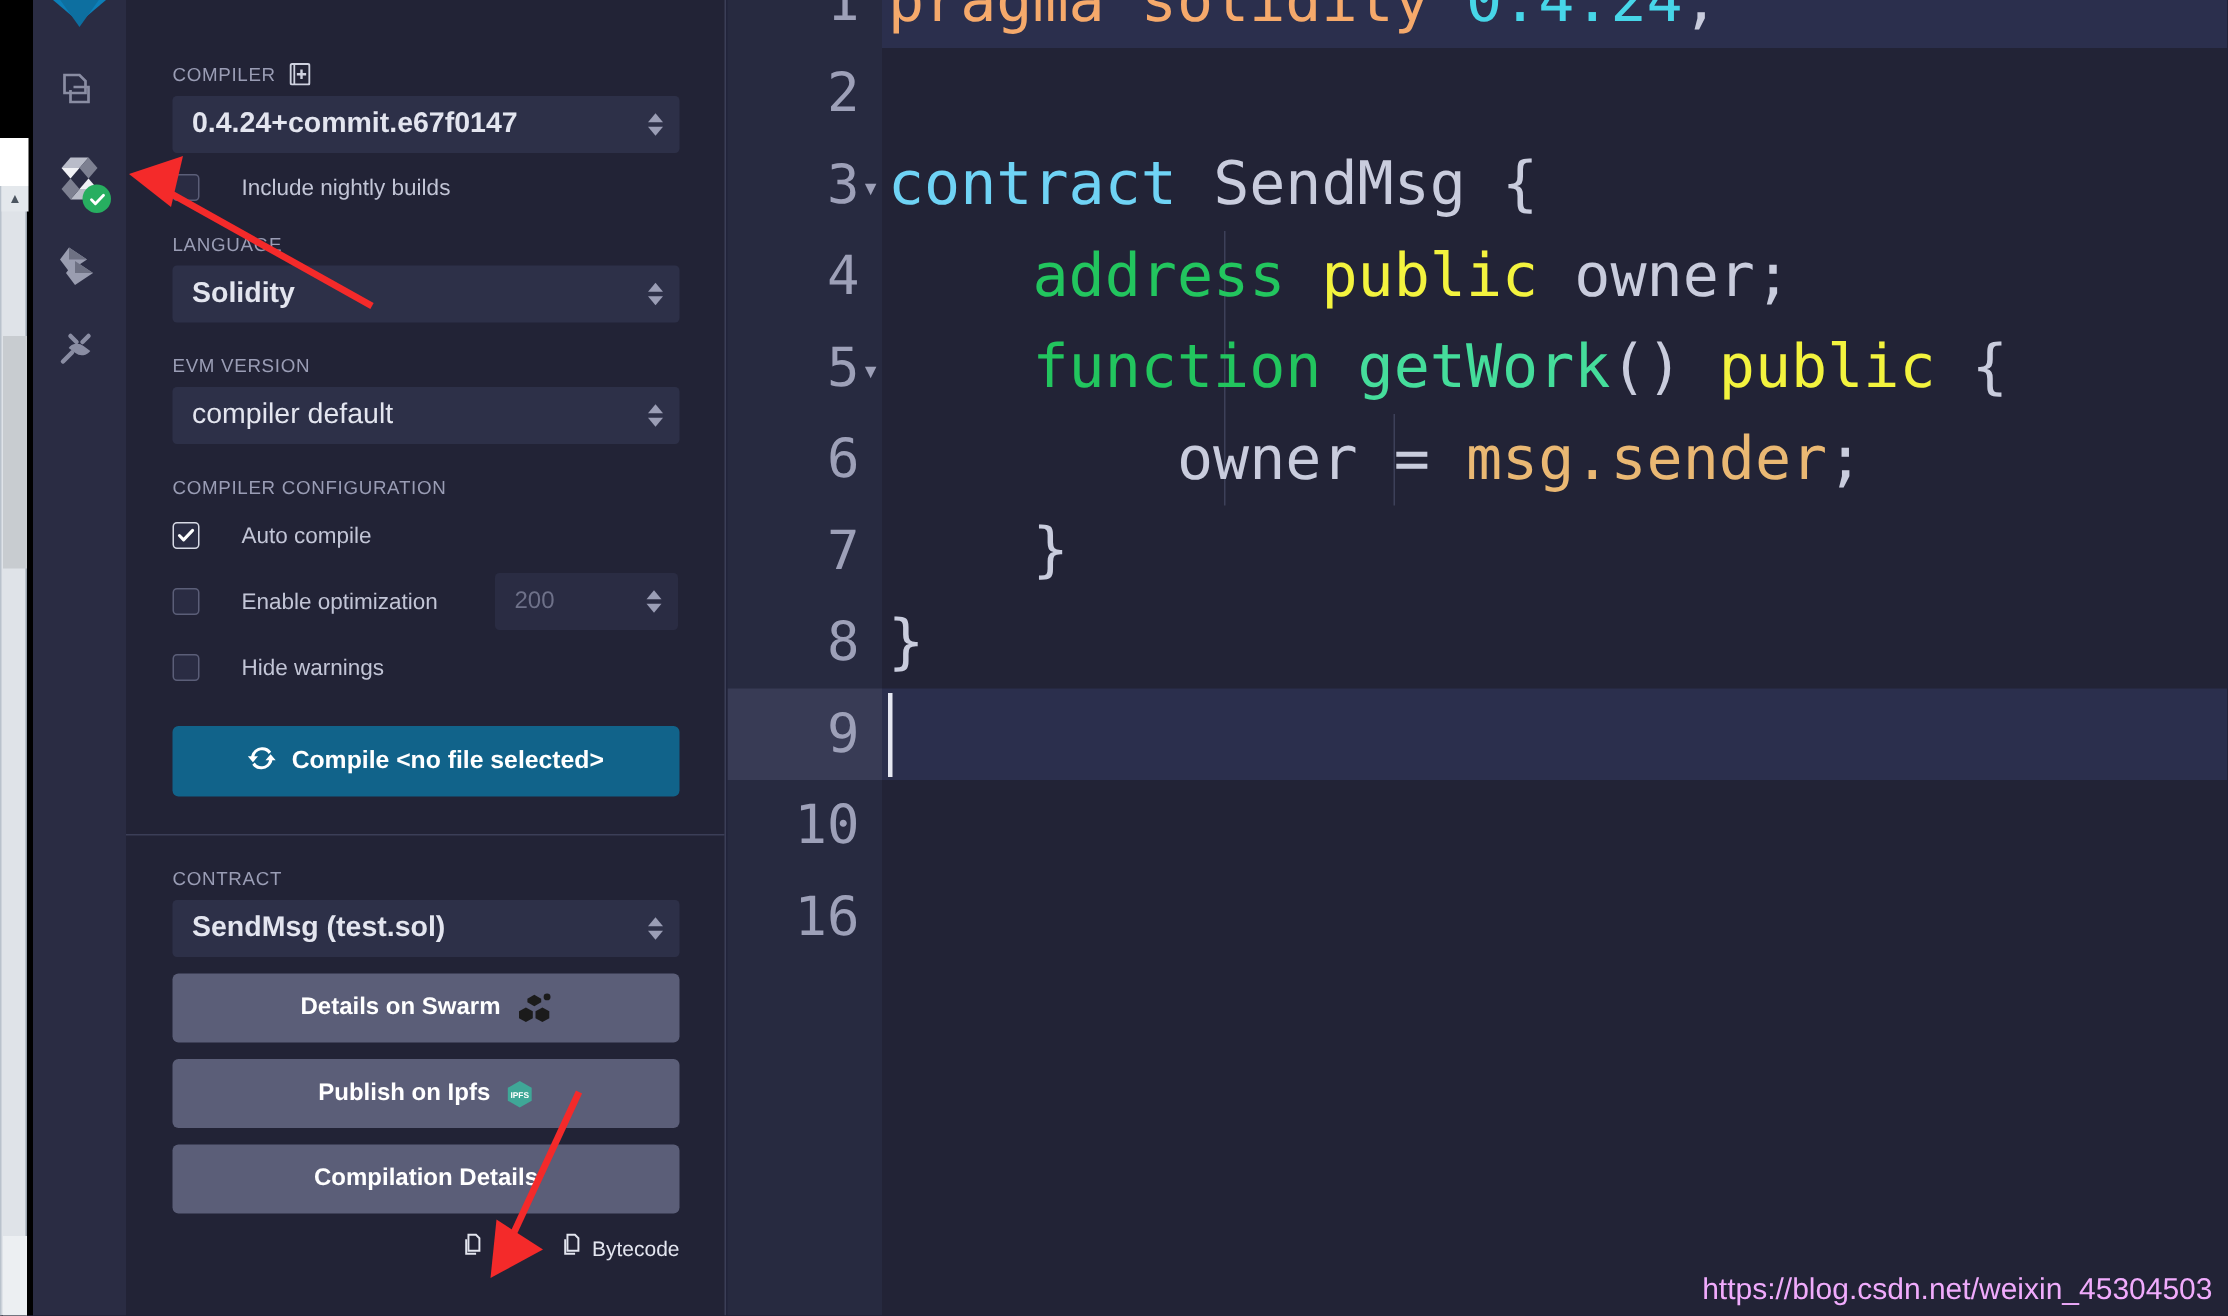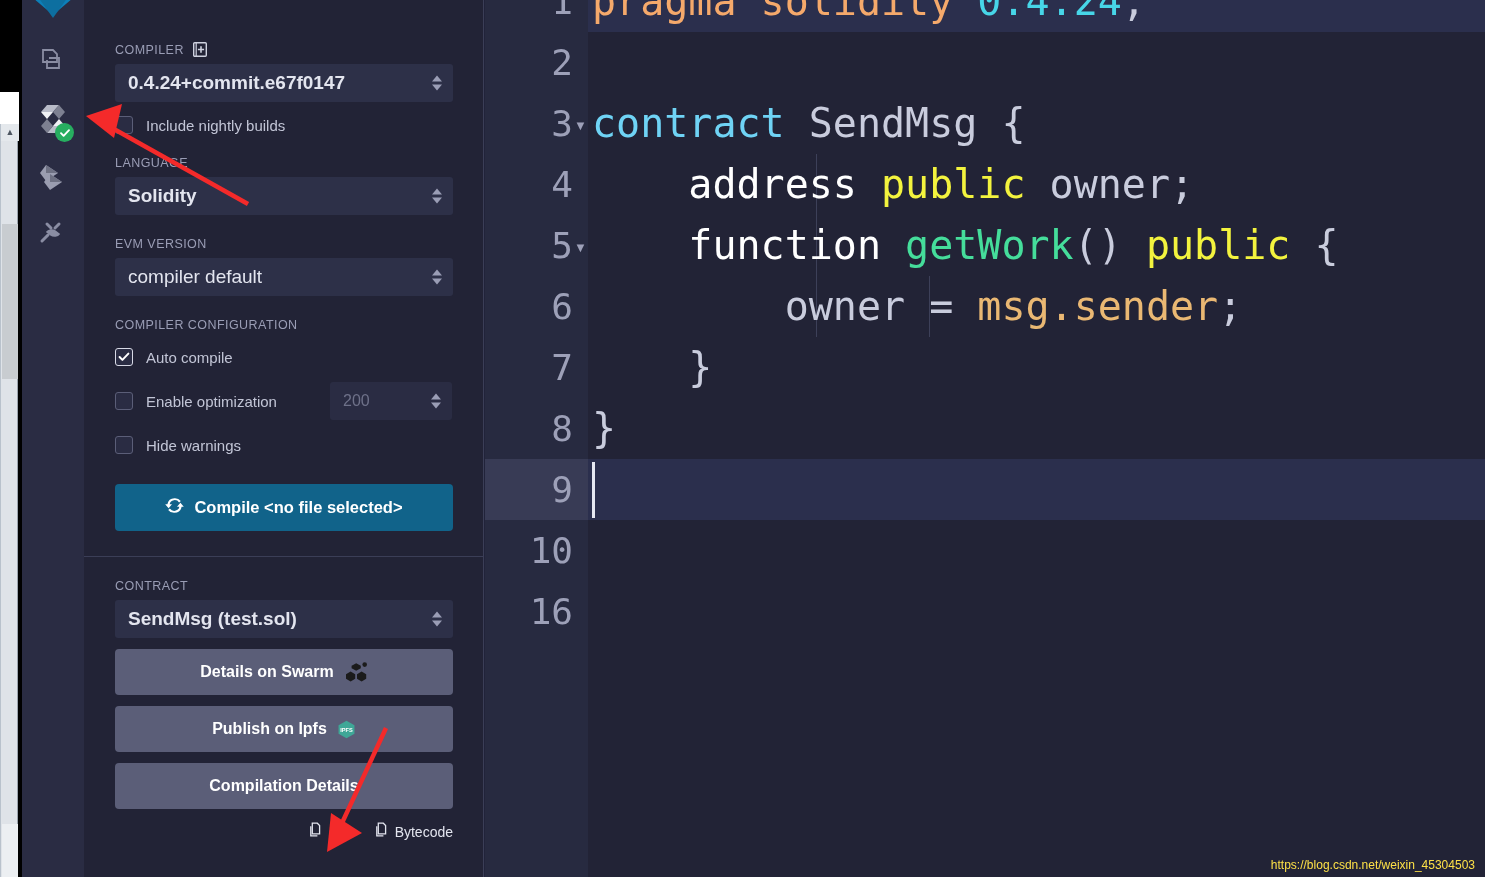--- a/index.html
+++ b/index.html
@@ -129,21 +129,21 @@
     width: 0; height: 0;
     border-left: 5px solid transparent;
     border-right: 5px solid transparent;
   }
   .spin-up { border-bottom: 6px solid #9a9db5; }
   .spin-dn { border-top: 6px solid #9a9db5; }
 
   .chk-row {
     display: flex; align-items: center;
     margin-top: 14px;
-    gap: 13px;
+    gap: 28px;
   }
   .chk-row.tight { margin-top: 16px; }
   .chkbox {
     width: 18px; height: 18px;
     border: 1px solid #5b5e78;
     border-radius: 3px;
     background: #2a2c43;
     flex: 0 0 auto;
     display: flex; align-items: center; justify-content: center;
     cursor: pointer;
@@ -278,31 +278,31 @@
     background: #3d4059;
   }
   .caret {
     position: absolute;
     width: 3px; height: 56px;
     background: #e6e8f2;
   }
   .tok-kw    { color: #6fd3f5; }
   .tok-kw2   { color: #f5a96b; }
   .tok-num   { color: #47d6e8; }
-  .tok-type  { color: #ffffff; }
+  .tok-type  { color: #22c55e; }
   .tok-vis   { color: #f3f33e; }
   .tok-ident { color: #c9ccdd; }
   .tok-fn    { color: #45dd9b; }
   .tok-msg   { color: #eab873; }
   .tok-punc  { color: #c9ccdd; }
 
   .watermark {
     position: absolute; right: 10px; bottom: 5px;
-    color: #fde047;
-    font-size: 12px;
+    color: #f0abfc;
+    font-size: 20px;
     font-family: "Liberation Sans", sans-serif;
     z-index: 6;
     text-align: right;
   }
 
   
   .arrow-layer {
     position: absolute; left: 0; top: 0;
     width: 1485px; height: 877px;
     z-index: 10; pointer-events: none;

